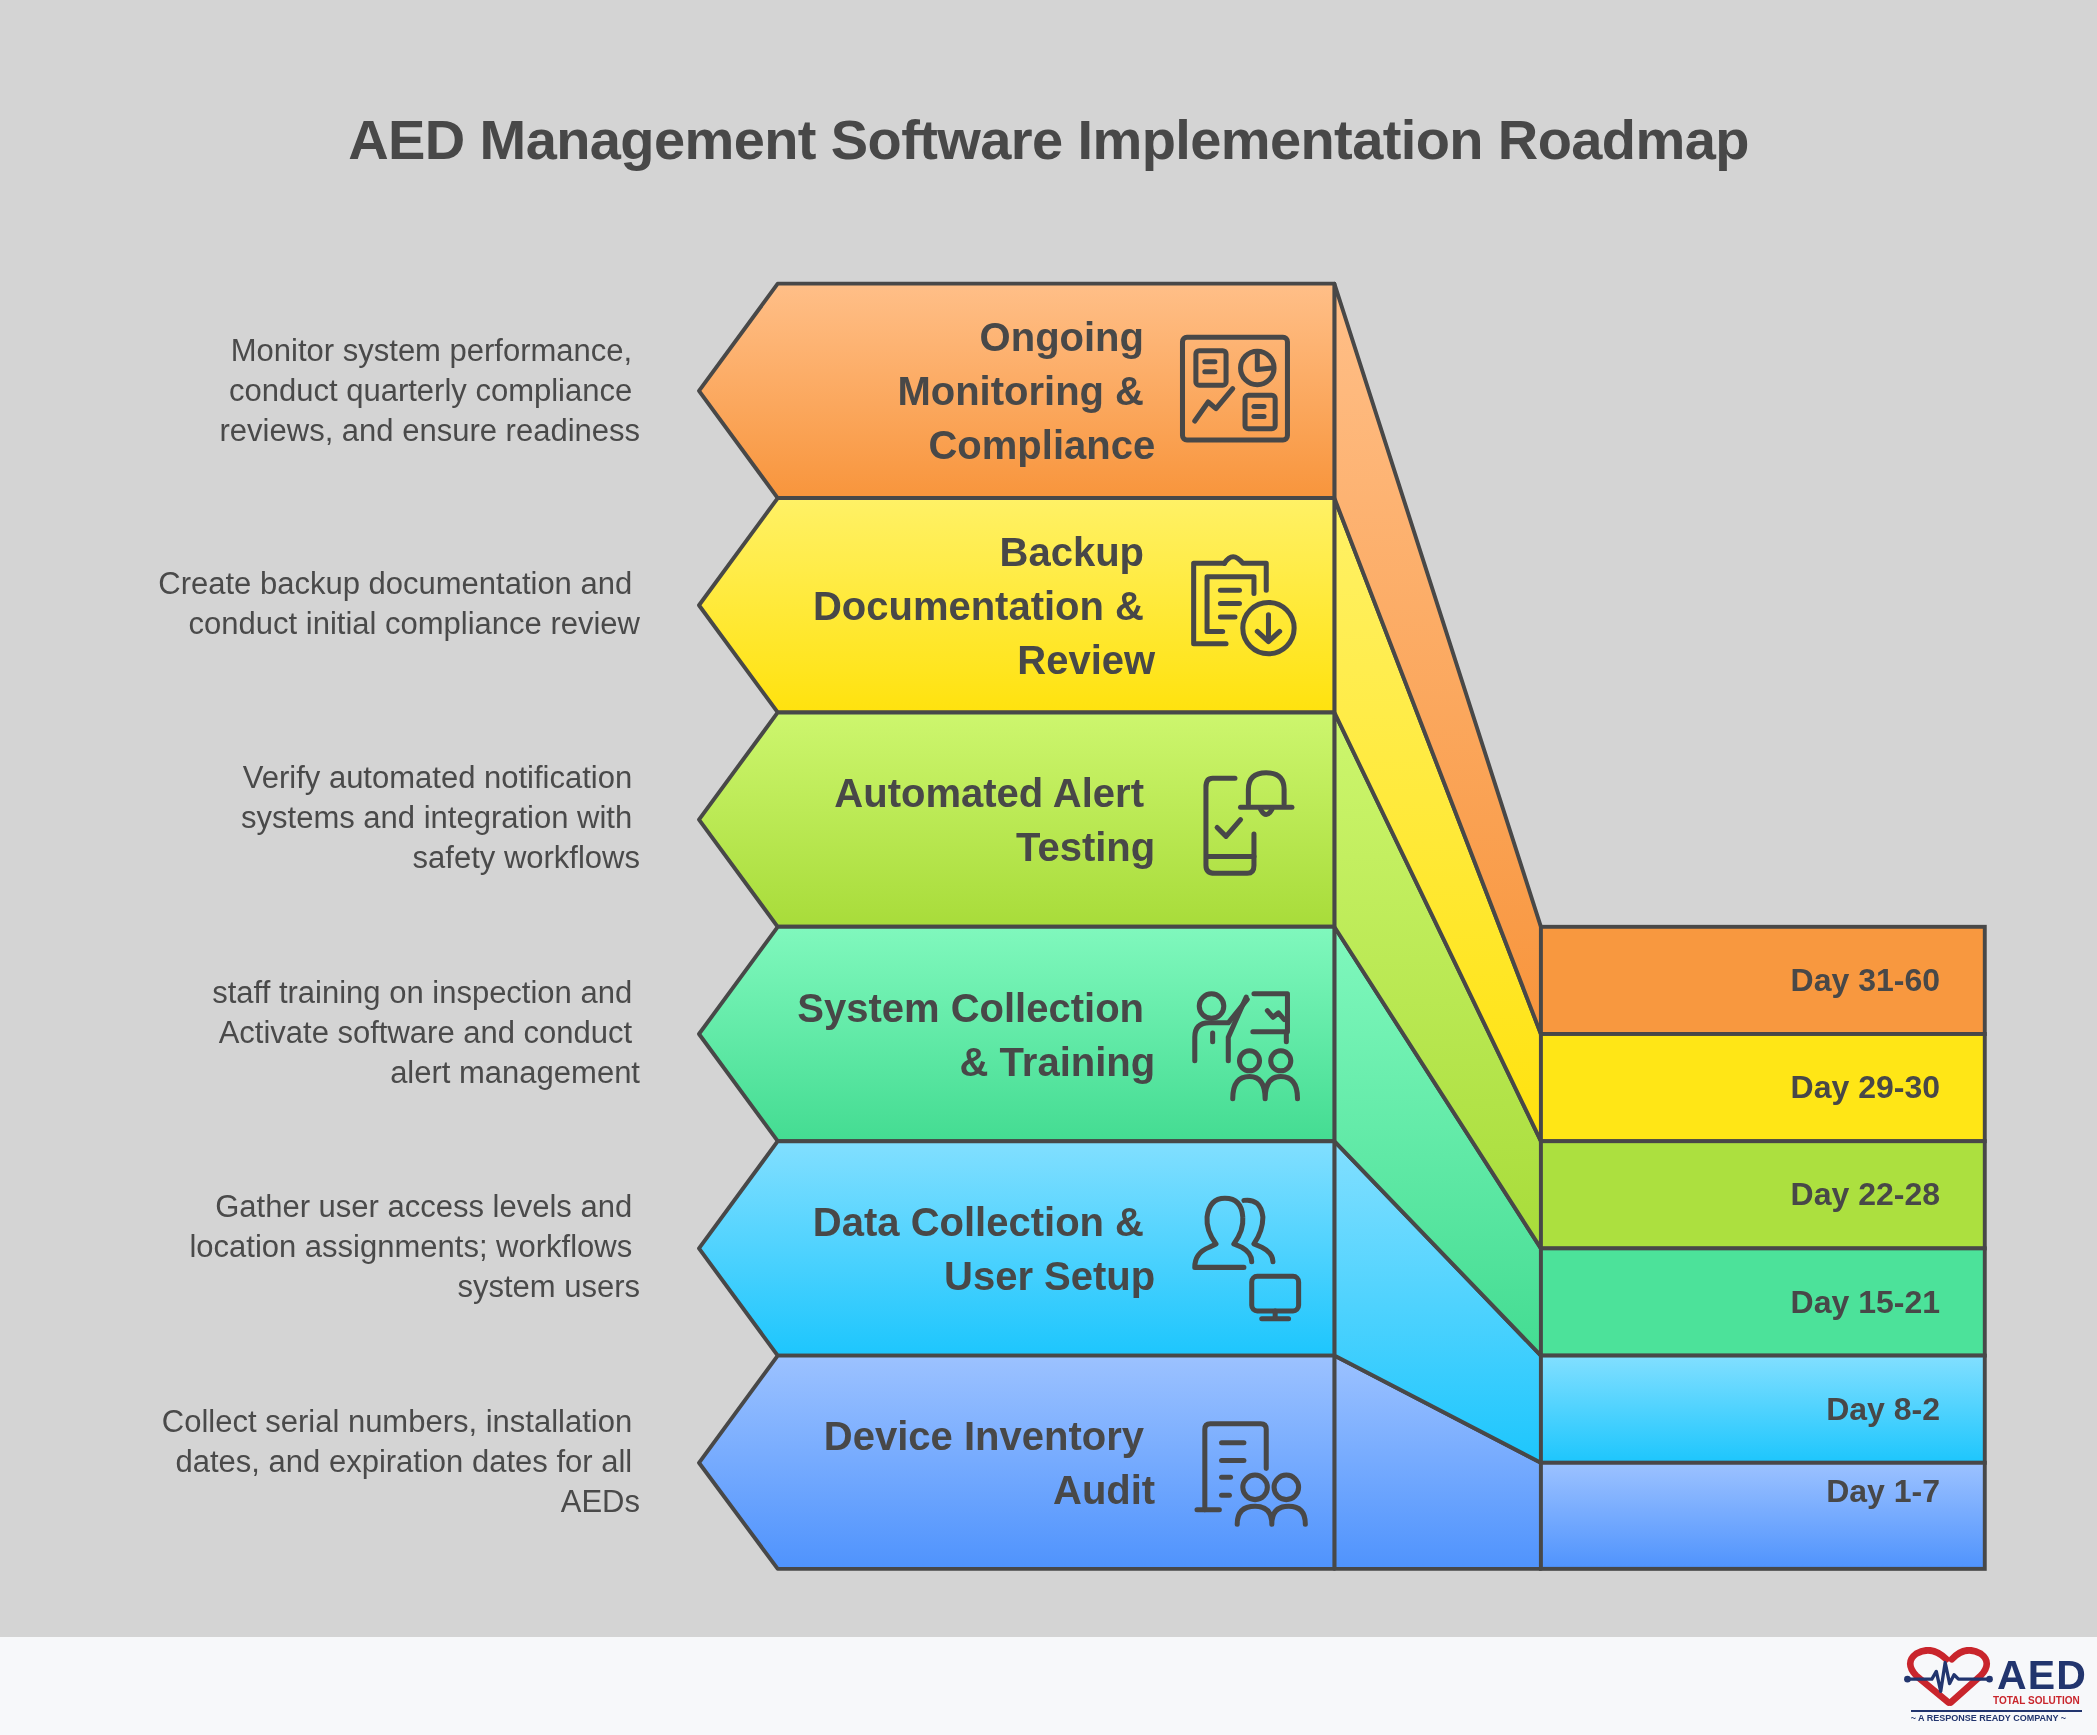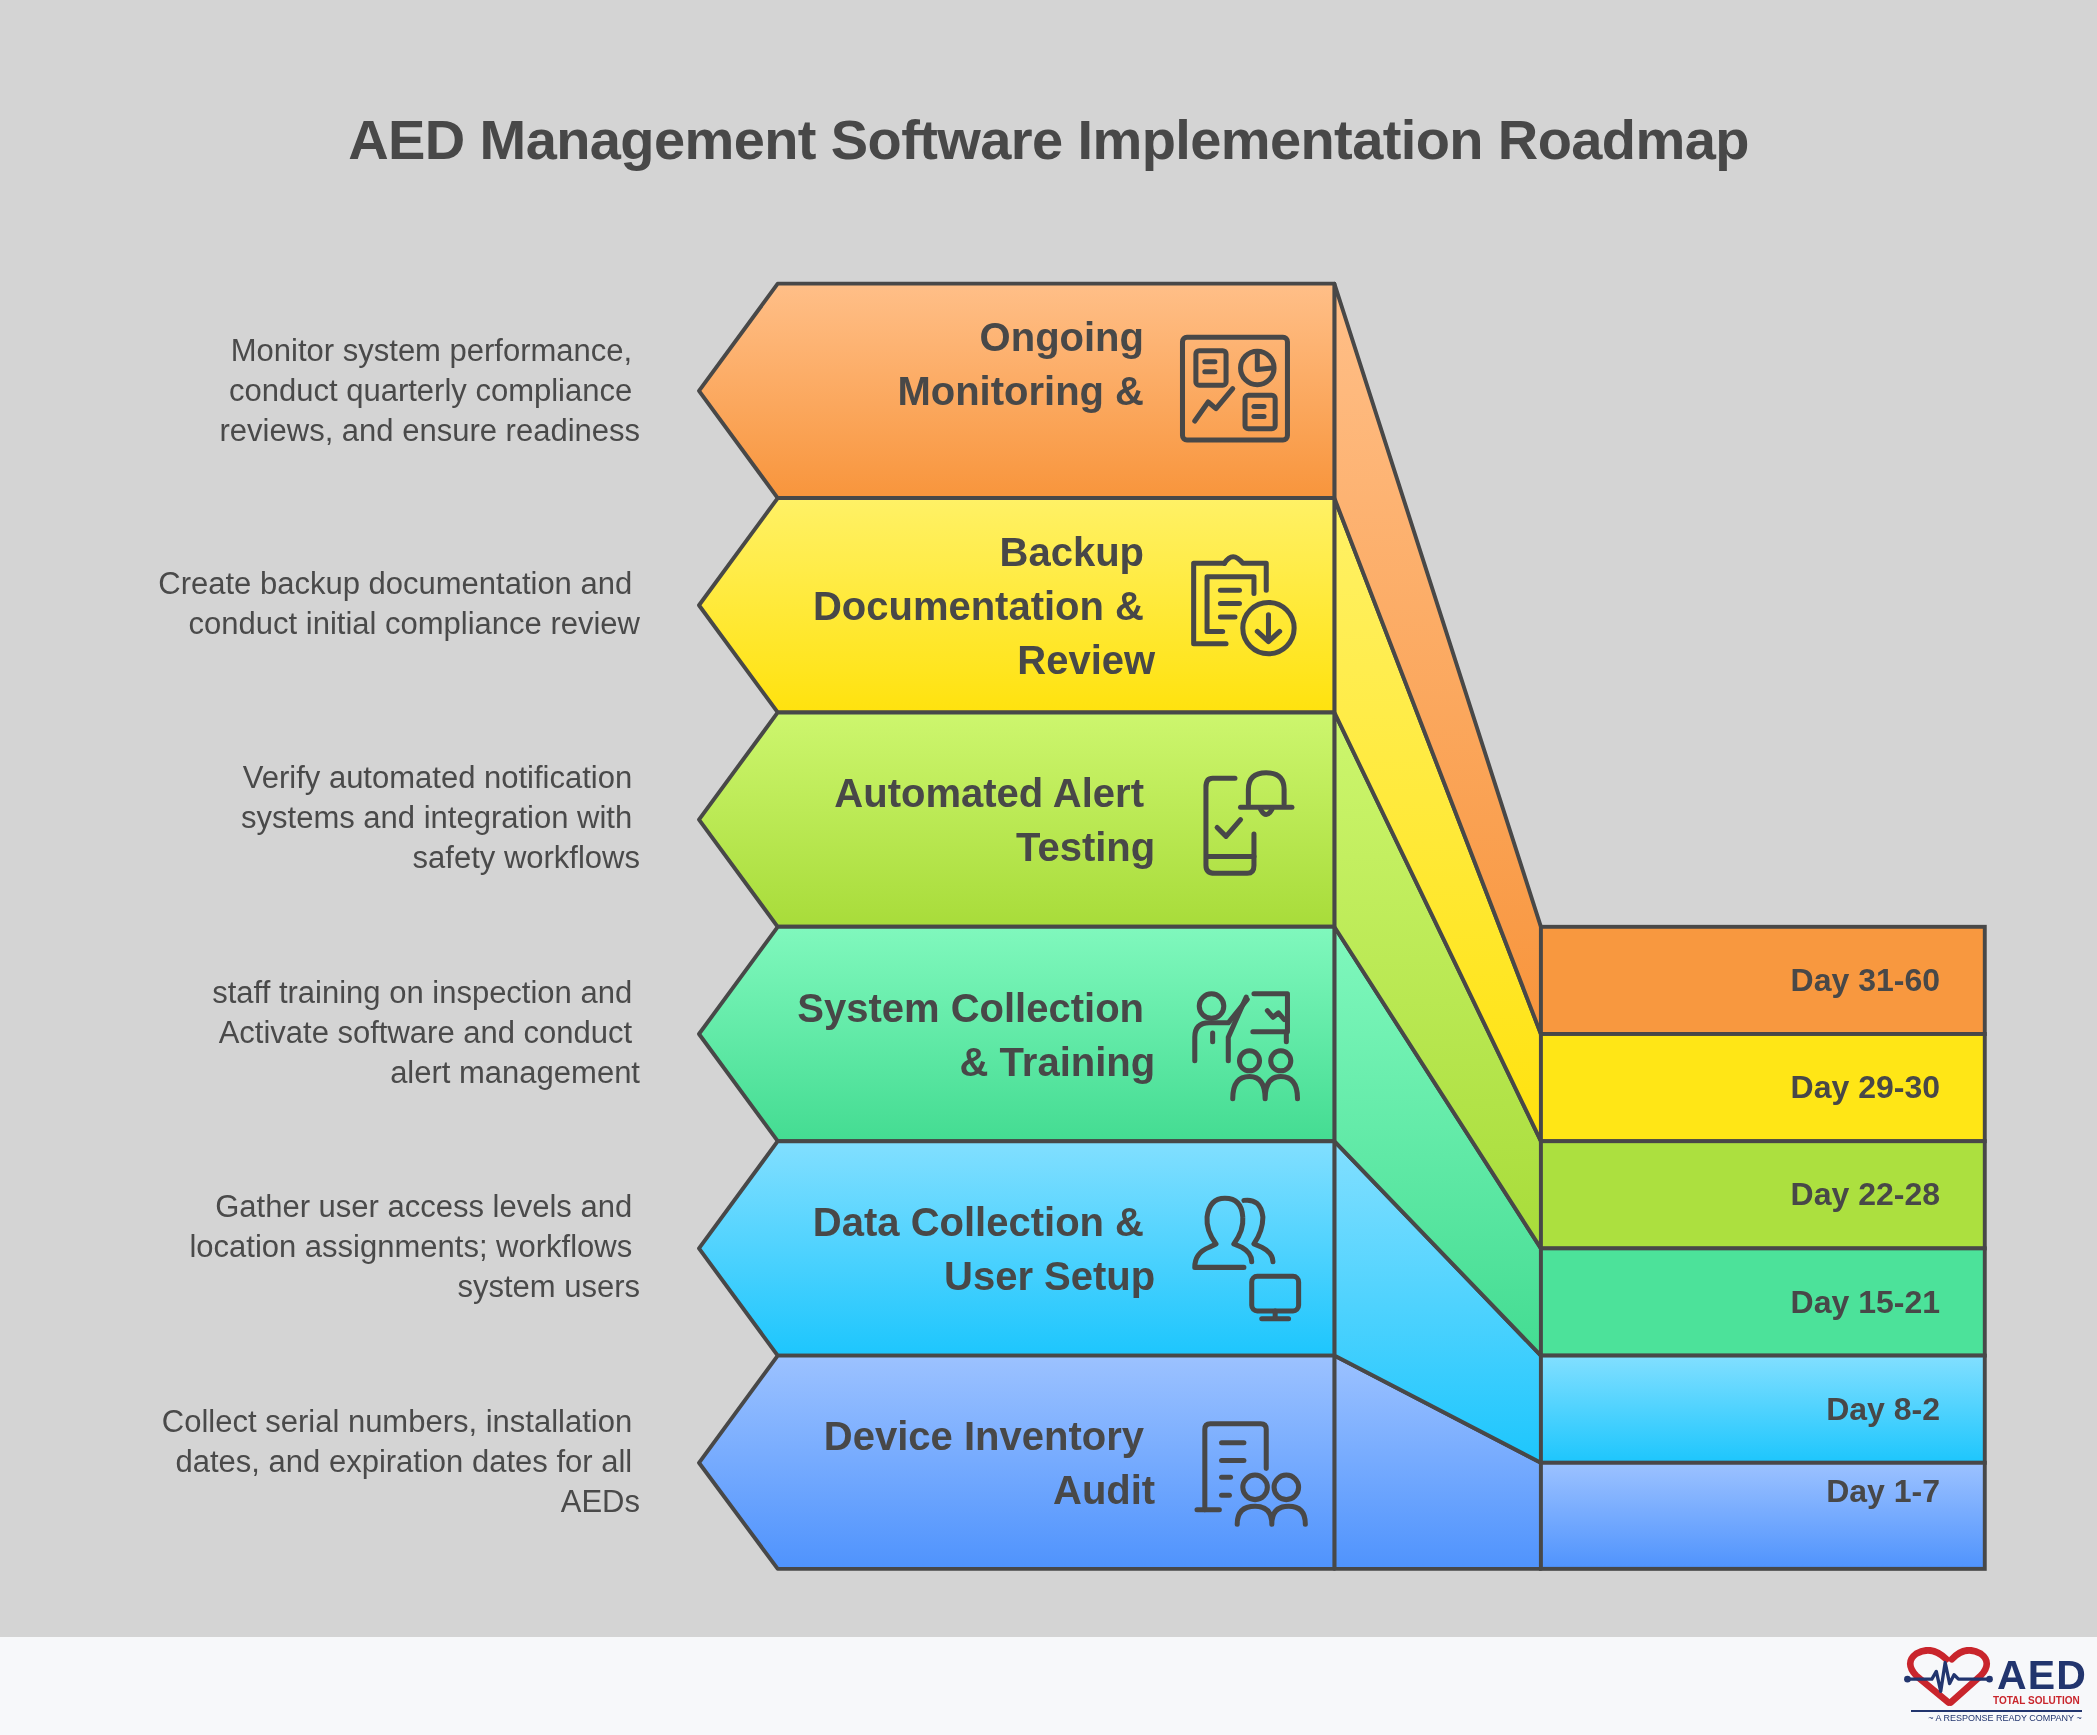--- a/index.html
+++ b/index.html
@@ -13,22 +13,22 @@
           font-size: 31px; line-height: 40px; color: #4a4a4a; }
   .stage-label { position: absolute; text-align: right; font-size: 40px; font-weight: 700;
                  line-height: 54px; color: #484848; width: 424px; }
   .day-label { position: absolute; left: 1541px; width: 399px; text-align: right;
                font-size: 32px; font-weight: 700; color: #484848; height: 107px; line-height: 107px; }
   .logo { position: absolute; left: 1904px; top: 1647px; width: 184px; height: 78px; }
   .logo-aed { position: absolute; left: 93px; top: 4.5px; font-size: 41px; font-weight: 700;
               color: #22356e; letter-spacing: 1.1px; }
   .logo-sub { position: absolute; left: 89px; top: 48px; font-size: 10px; font-weight: 700; color: #c9252c; }
   .logo-line { position: absolute; left: 6.7px; top: 63px; width: 171px; height: 1.7px; background: #22356e; }
-  .logo-tag { position: absolute; left: 6.7px; width: 171px; top: 66px; text-align: right;
-              font-size: 9px; font-weight: 400; color: #22356e; }
+  .logo-tag { position: absolute; left: 6.7px; width: 171px; top: 66px; text-align: left;
+              font-size: 9px; font-weight: 700; color: #22356e; }
 </style>
 </head>
 <body>
 
 <div class="canvas"></div>
 
 <div class="title">AED Management Software Implementation Roadmap</div>
 
 <svg class="diagram" width="2097" height="1637" viewBox="0 0 3756 2932">
   <defs>
@@ -152,20 +152,21 @@
       <circle cx="130" cy="146" r="22"></circle>
         <circle cx="186" cy="146" r="22"></circle>
       <path d="M 98,212 Q 98,180 130,180 Q 160,180 160,212 Q 160,180 190,180 Q 220,180 220,212"></path>
     </g>
   </g>
 </svg>
 
 <div class="stage-label" style="left:720px; top:310px;">
   <div>Ongoing</div>
   <div>Monitoring &amp;</div>
+  <div style="margin-right:-11.2px">Compliance</div>
 </div>
 <div class="stage-label" style="left:720px; top:525px;">
   <div>Backup</div>
   <div>Documentation &amp;</div>
   <div style="margin-right:-11.2px">Review</div>
 </div>
 <div class="stage-label" style="left:720px; top:766px;">
   <div>Automated Alert</div>
   <div style="margin-right:-11.2px">Testing</div>
 </div>

